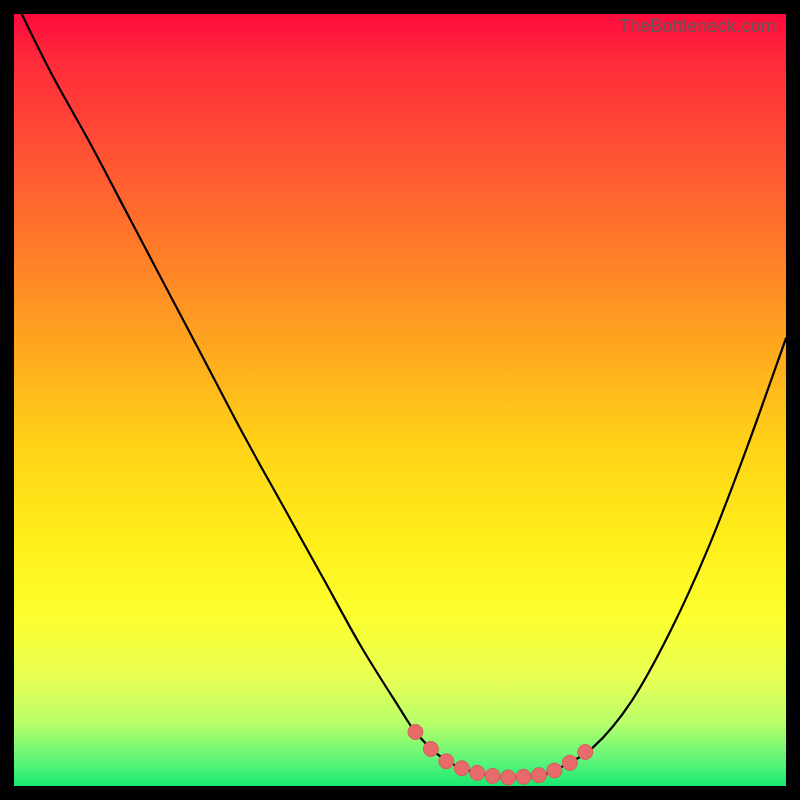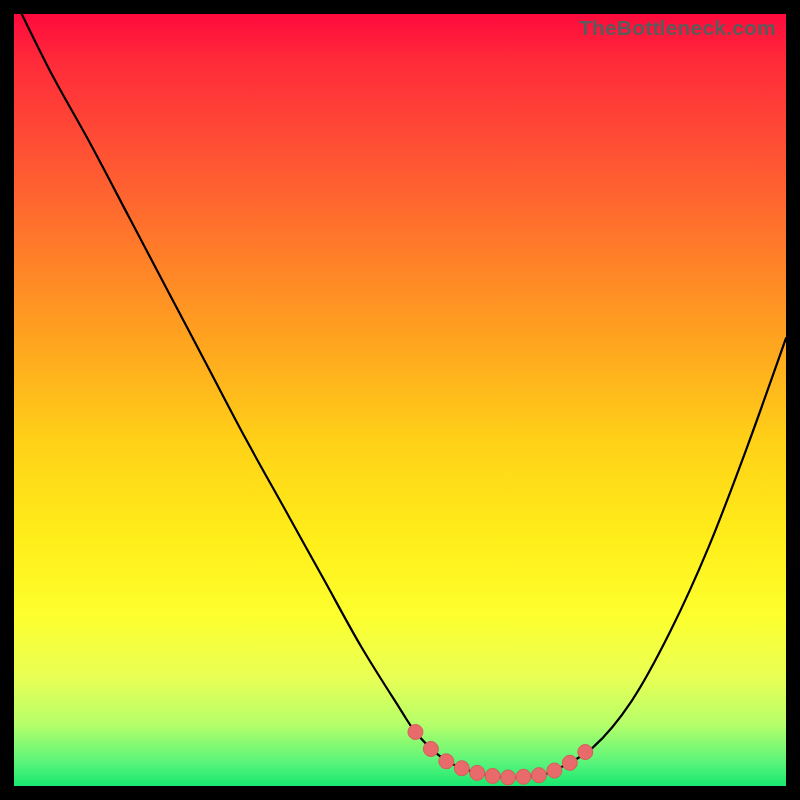--- a/index.html
+++ b/index.html
@@ -36,22 +36,22 @@
       #b6ff6a 92%,
       #58f47a 97%,
       #19e86f 100%
     );
   }
   .watermark {
     position: absolute;
     top: 2px;
     right: 10px;
     color: #5b5b5b;
-    font-size: 21px;
-    font-weight: 700;
+    font-size: 18px;
+    font-weight: 400;
     letter-spacing: 0.2px;
     user-select: none;
   }
   svg.curve {
     position: absolute;
     left: 0;
     top: 0;
     width: 772px;
     height: 772px;
   }

